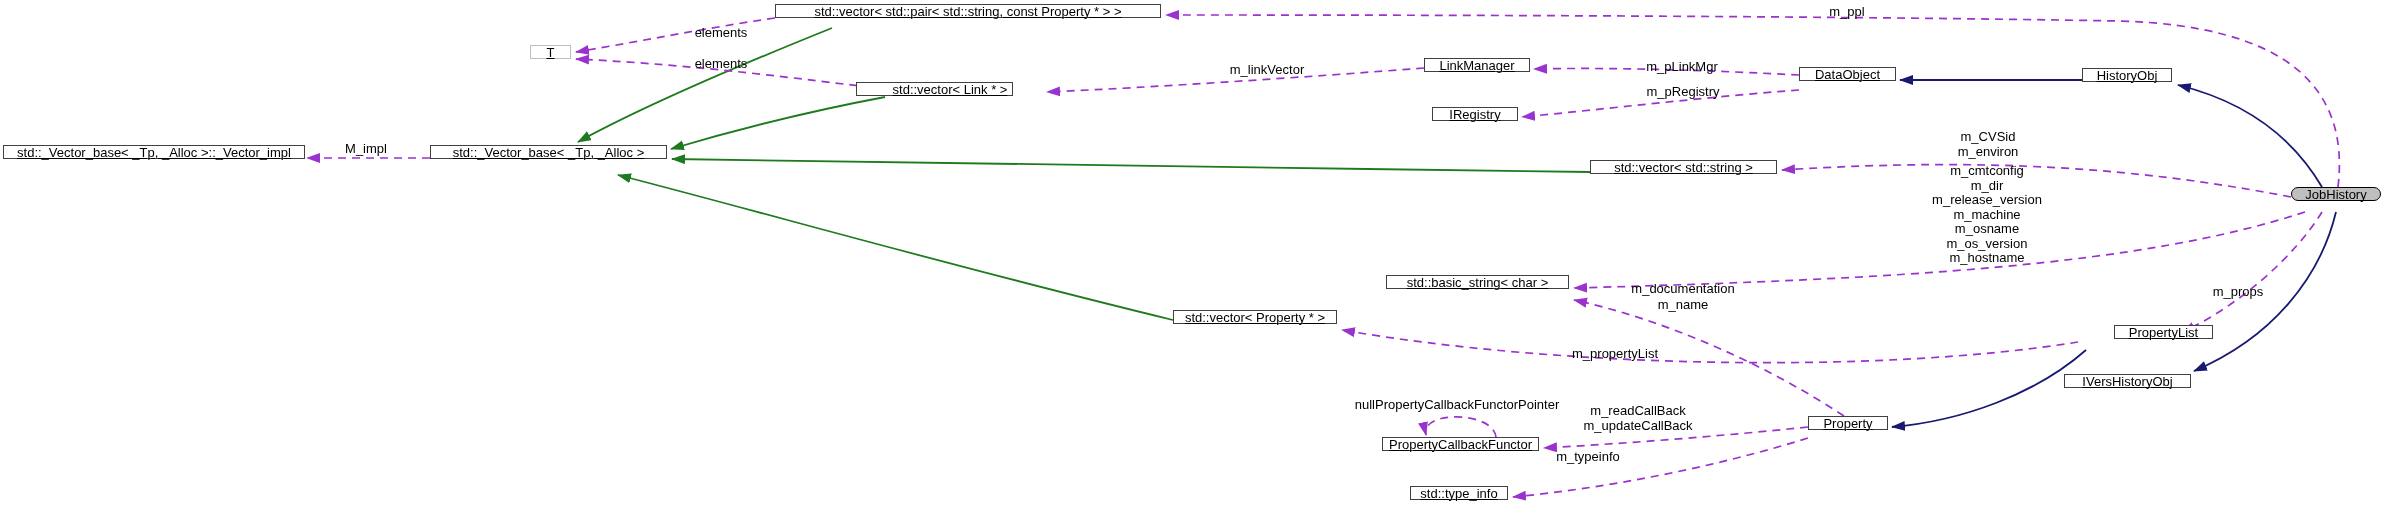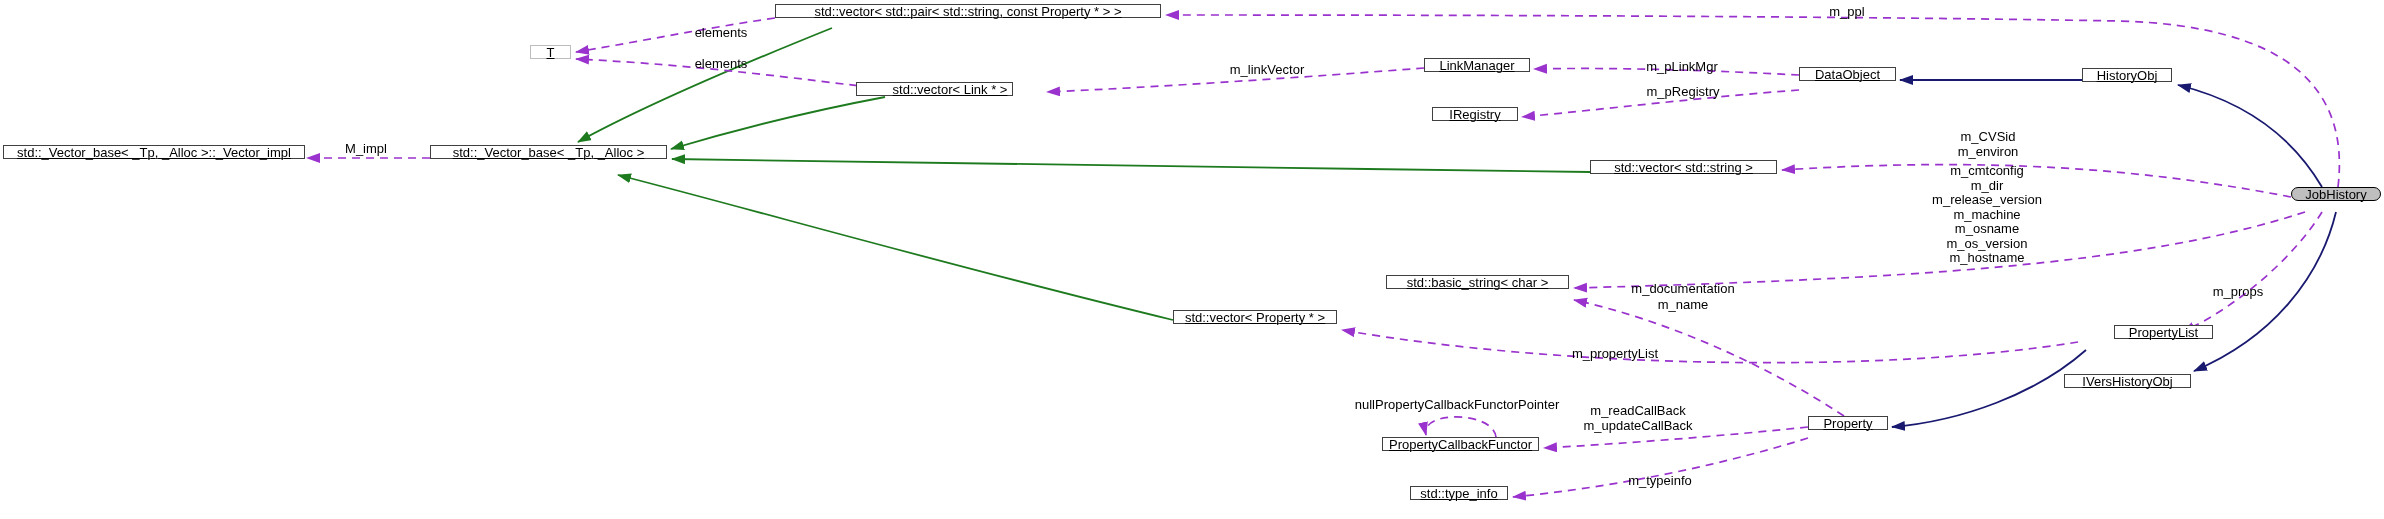--- a/index.html
+++ b/index.html
@@ -130,15 +130,15 @@
 
   <div class="elabel" style="left:2238px;top:284px;">m_props</div>
   <div class="elabel" style="left:1615px;top:346px;">m_propertyList</div>
   <div class="elabel" style="left:1457px;top:397px;">nullPropertyCallbackFunctorPointer</div>
 
   <div class="elabel" style="left:1638px;top:403px;line-height:15px;">
     <div>m_readCallBack</div>
     <div>m_updateCallBack</div>
   </div>
 
-  <div class="elabel" style="left:1660px;top:449px;margin-top:24px;">m_typeinfo</div>
+  <div class="elabel" style="left:1588px;top:449px;">m_typeinfo</div>
 
 </div>
 
 </body></html>

